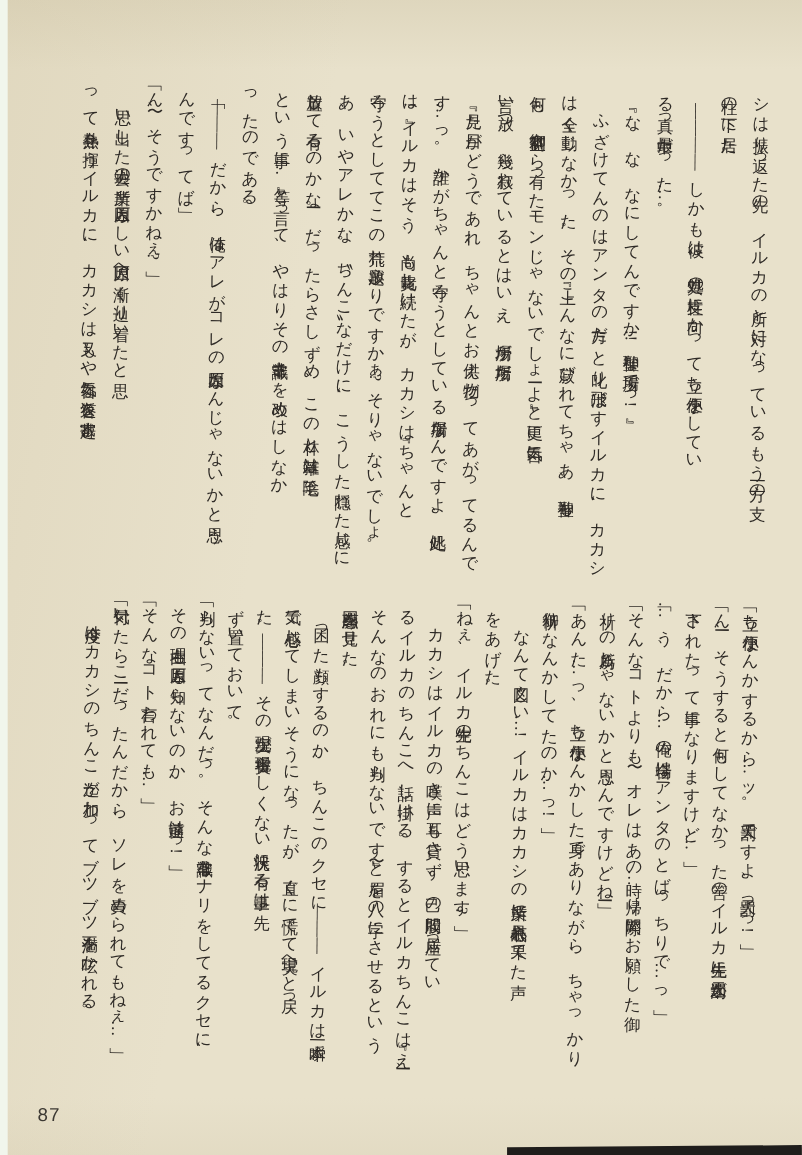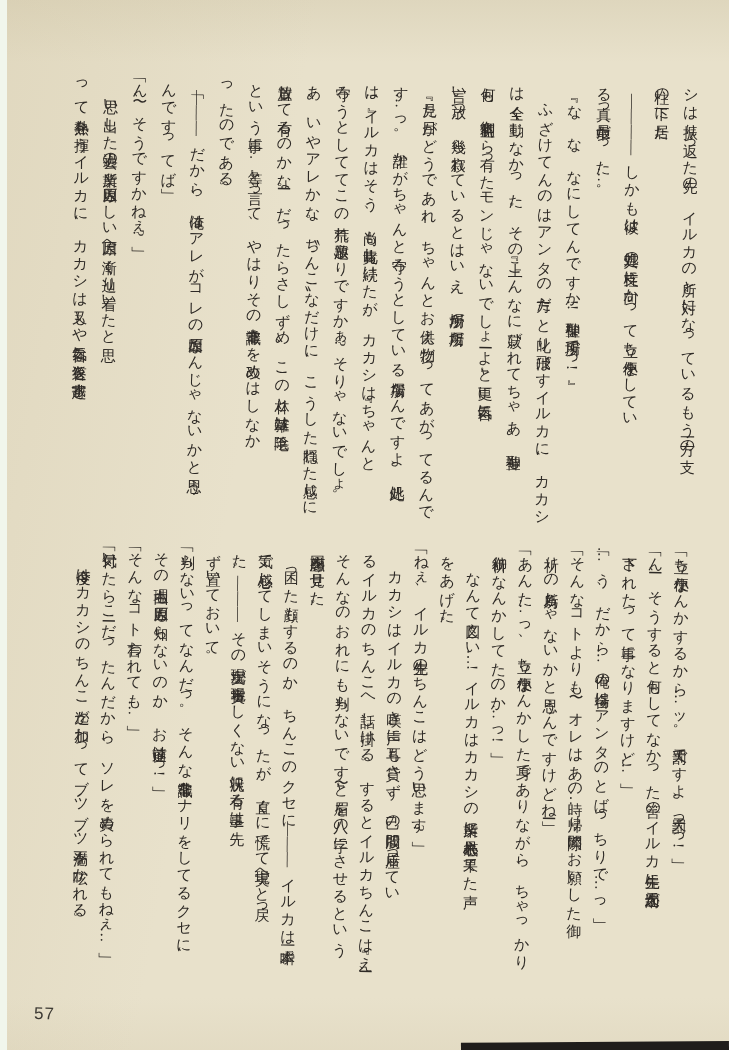--- a/index.html
+++ b/index.html
@@ -134,17 +134,17 @@
         <div class="line">気で感心してしまいそうになったが、直ぐに慌てて現実へと戻っ</div>
         <div class="line">た。―――その現実が一番現実らしくない状況に有る事は一先</div>
         <div class="line">ず置いておいて。</div>
         <div class="line">「判らないってなんだっ。そんな非常識なナリをしてるクセに、</div>
         <div class="line">その理由も原因も知らないのか、お前達はっ!」</div>
         <div class="line">「そんなコト言われても…」</div>
         <div class="line">「気付いたらこーだったんだから、ソレを責められてもねぇ…」</div>
         <div class="line indent">今度はカカシのちんこ迄が加わってブツブツ不満を呟かれる。</div>
       </section>
 
-    <div class="page-number">57</div>
+    <div class="page-number">87</div>
   </div>
 
   <div class="band"></div>
 </div>
 
 </body></html>

